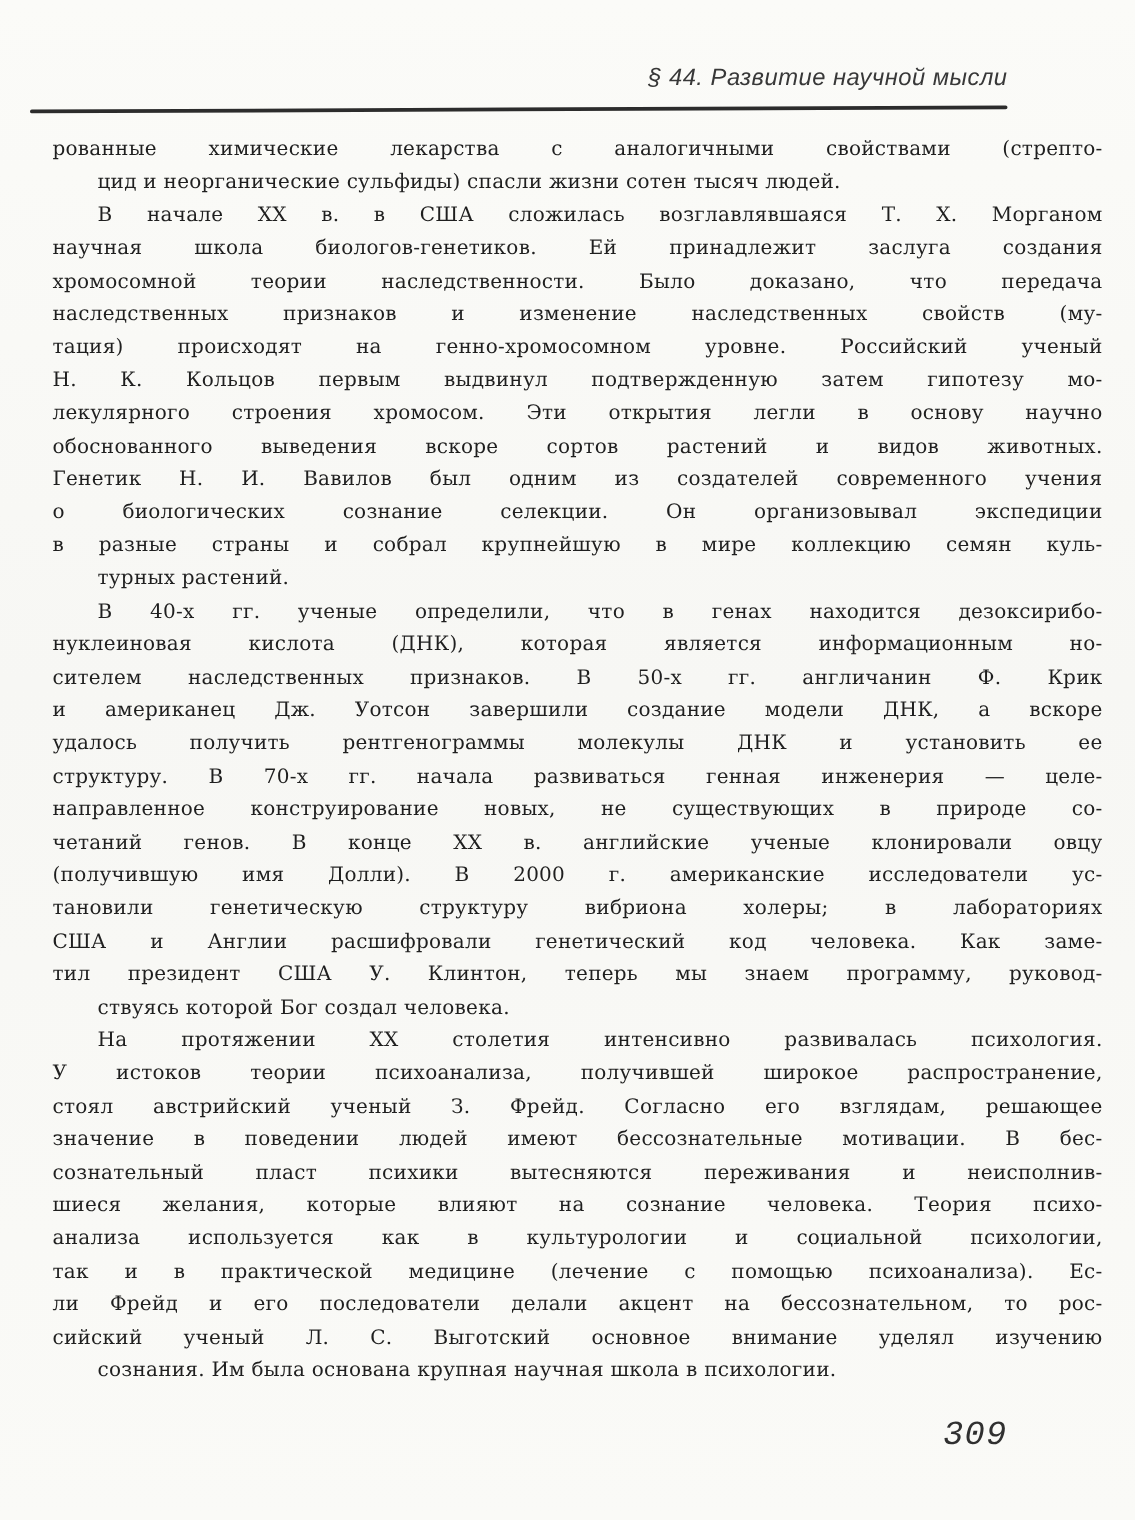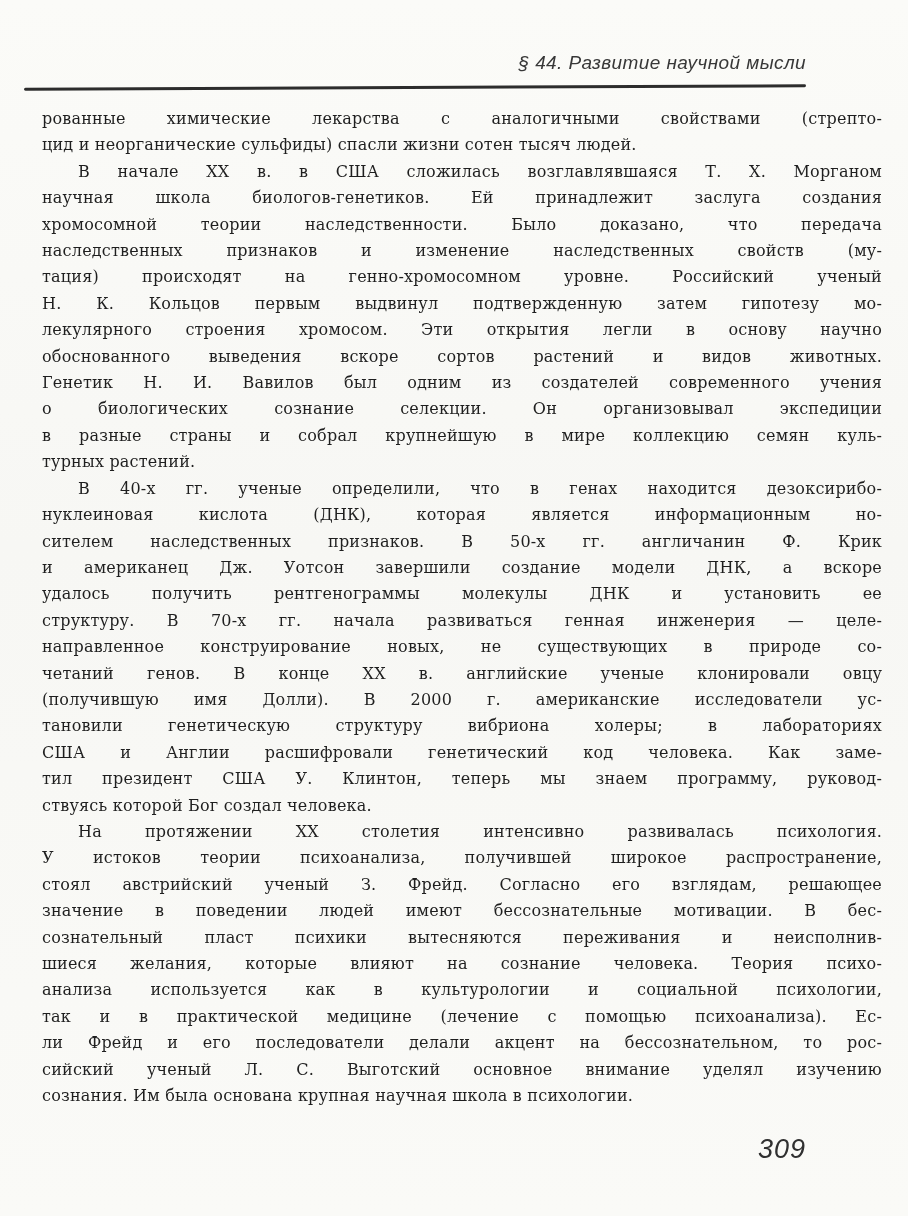--- a/index.html
+++ b/index.html
@@ -49,29 +49,30 @@
     font-size: 16px;
     line-height: 26.4px;
     letter-spacing: 0.2px;
   }
   .line {
     text-align: justify;
     text-align-last: justify;
   }
   .line.last {
     text-align-last: left;
+    margin-left: 36px;
   }
   .line.indent {
     text-indent: 36px;
   }
   .page-number {
     position: absolute;
     top: 1134px;
     right: 102px;
-    font-family: Liberation Sans, sans-serif;
+    font-family: Liberation Mono, monospace;
     font-style: italic;
     font-size: 27px;
     letter-spacing: 1px;
     color: #303030;
   }
 </style>
 </head>
 <body>
 
 <div class="page" style="color: rgb(31, 31, 31);">

